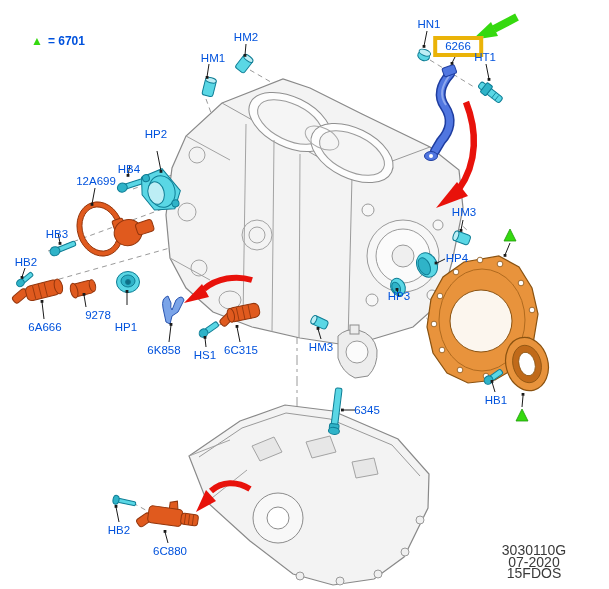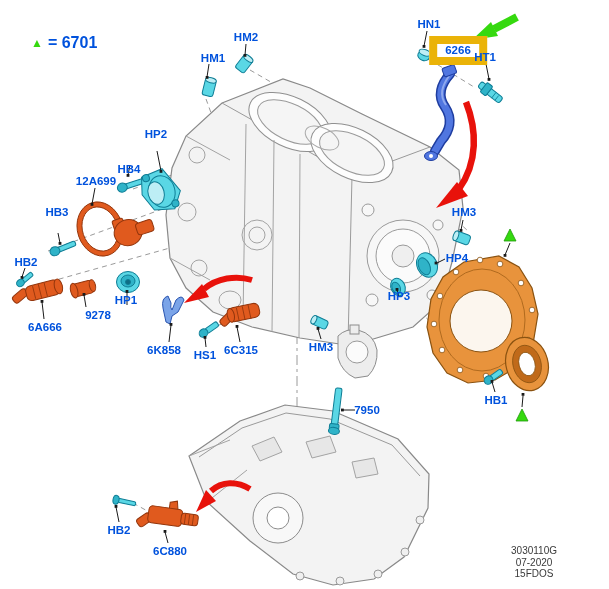--- a/index.html
+++ b/index.html
@@ -1,26 +1,26 @@
 <!DOCTYPE html>
 <html><head>
 <meta charset="utf-8">
 <style>
   html,body{margin:0;padding:0;background:#fff;}
   .stage{position:relative;width:609px;height:589px;background:#ffffff;overflow:hidden;
          font-family:"Liberation Sans", sans-serif;}
   .stage svg{position:absolute;left:0;top:0;}
-  .lbl{position:absolute;transform:translateX(-50%);color:#0052dd;font-weight:bold;
+  .lbl{position:absolute;transform:translateX(-50%);color:#0052dd;font-weight:normal;
        font-size:11.5px;line-height:13px;white-space:nowrap;}
-  .lbl.boxed{border:8px solid #eab308;padding:0 8px;background:#fff;}
+  .lbl.boxed{border:4px solid #eab308;padding:0 8px;background:#fff;}
   .legend{position:absolute;left:31px;top:34px;display:flex;align-items:center;gap:5px;}
   .legend .tri{color:#35d90f;font-size:12px;line-height:12px;}
-  .legend .txt{color:#0052dd;font-weight:bold;font-size:16px;}
+  .legend .txt{color:#0052dd;font-weight:bold;font-size:12px;}
   .footer{position:absolute;left:498px;top:545px;width:72px;text-align:center;
-          color:#3a3a3a;font-size:10px;line-height:11.5px;}
+          color:#3a3a3a;font-size:14px;line-height:11.5px;}
 </style>
 </head>
 <body>
 
 <div class="stage">
 
 <svg width="609" height="589" viewBox="0 0 609 589">
 
   <g stroke="#9a9a9a" stroke-width="1" stroke-dasharray="5 4" fill="none">
     <path d="M250 70 L276 85"></path>
@@ -351,30 +351,30 @@
   </div>
 
   <div class="lbl" style="left:213px;top:52px">HM1</div>
   <div class="lbl" style="left:246px;top:31px">HM2</div>
   <div class="lbl" style="left:429px;top:18px">HN1</div>
   <div class="lbl boxed" style="left:458px;top:36px">6266</div>
   <div class="lbl" style="left:485px;top:51px">HT1</div>
   <div class="lbl" style="left:129px;top:163px">HB4</div>
   <div class="lbl" style="left:156px;top:128px">HP2</div>
   <div class="lbl" style="left:96px;top:175px">12A699</div>
-  <div class="lbl" style="left:57px;top:206px">HB3</div>
+  <div class="lbl" style="left:57px;top:228px">HB3</div>
   <div class="lbl" style="left:26px;top:256px">HB2</div>
   <div class="lbl" style="left:45px;top:321px">6A666</div>
   <div class="lbl" style="left:98px;top:309px">9278</div>
-  <div class="lbl" style="left:126px;top:294px">HP1</div>
+  <div class="lbl" style="left:126px;top:321px">HP1</div>
   <div class="lbl" style="left:164px;top:344px">6K858</div>
   <div class="lbl" style="left:205px;top:349px">HS1</div>
   <div class="lbl" style="left:241px;top:344px">6C315</div>
   <div class="lbl" style="left:321px;top:341px">HM3</div>
-  <div class="lbl" style="left:367px;top:404px">7950</div>
+  <div class="lbl" style="left:367px;top:404px">6345</div>
   <div class="lbl" style="left:464px;top:206px">HM3</div>
   <div class="lbl" style="left:457px;top:252px">HP4</div>
   <div class="lbl" style="left:399px;top:290px">HP3</div>
   <div class="lbl" style="left:496px;top:394px">HB1</div>
   <div class="lbl" style="left:119px;top:524px">HB2</div>
   <div class="lbl" style="left:170px;top:545px">6C880</div>
 
   <div class="footer">
     <div>3030110G</div>
     <div>07-2020</div>

